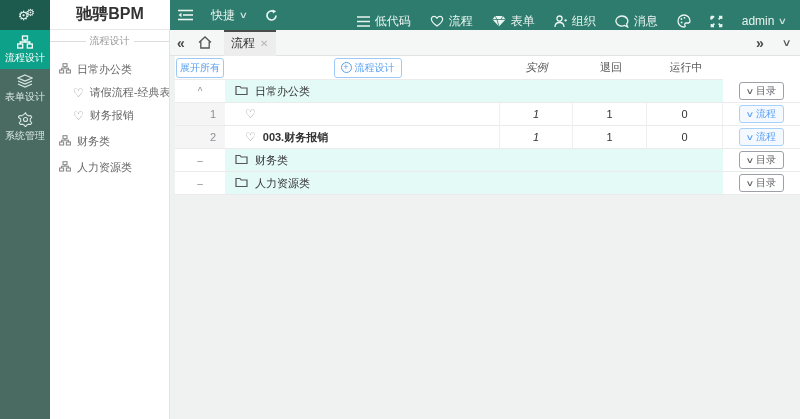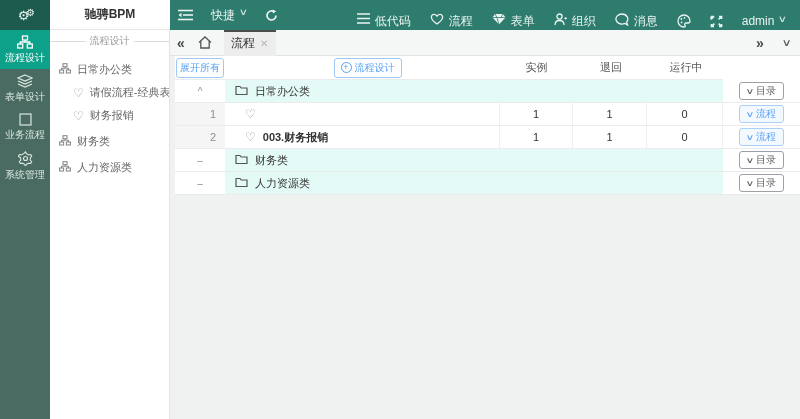--- a/index.html
+++ b/index.html
@@ -6,24 +6,24 @@
   html,body { width:800px; height:419px; overflow:hidden; }
   body { font-family:"Liberation Sans","DejaVu Sans",sans-serif; }
   .app { position:relative; width:800px; height:419px; background:#f0f1f1; overflow:hidden; }
 
   
   .topbar { position:absolute; left:0; top:0; width:800px; height:30px; background:#2d7c6d; display:flex; align-items:center; }
   .logo-block { position:absolute; left:0; top:0; width:50px; height:30px; background:#1d5b4e; display:flex; align-items:center; justify-content:center; }
   .logo-gears { color:#e9f4f1; font-size:13px; letter-spacing:-3px; }
   .logo-gears .g2 { font-size:10px; vertical-align:4px; }
   .brand-block { position:absolute; left:50px; top:0; width:120px; height:30px; background:#ffffff; display:flex; align-items:center; justify-content:center; border-bottom:1px solid #e8e8e8; }
-  .brand-title { font-size:12px; font-weight:bold; color:#333; }
+  .brand-title { font-size:16px; font-weight:bold; color:#333; }
   .tb-left { position:absolute; left:178px; top:0; height:30px; display:flex; align-items:center; gap:18px; }
   .tb-right { position:absolute; right:14px; top:0; height:42px; display:flex; align-items:center; gap:19px; }
-  .tb-item { display:flex; gap:5px; color:#eaf4f1; font-size:12px; cursor:pointer; }
+  .tb-item { display:flex; align-items:center; gap:5px; color:#eaf4f1; font-size:12px; cursor:pointer; }
   .tb-item svg { display:block; }
   .chev { font-size:9px; color:#d7e8e3; transform:scaleX(1.4); display:inline-block; }
 
   
   .rail { position:absolute; left:0; top:30px; width:50px; height:389px; background:#4a6b61; }
   .rail-item { width:50px; height:39px; display:flex; flex-direction:column; align-items:center; justify-content:center; gap:2px; color:#d9e7e2; cursor:pointer; }
   .rail-item.active { background:#0da189; color:#ffffff; }
   .rail-item .lbl { font-size:10px; white-space:nowrap; }
   .rail-item svg { display:block; }
 
@@ -48,21 +48,21 @@
   .tab-close { color:#b5b5b5; font-size:10px; }
   .tab-spacer { flex:1; }
   .tabbar-right { display:flex; align-items:center; gap:12px; padding-right:10px; }
   .tab-chev { color:#555; font-size:10px; }
 
   
   .grid { position:absolute; left:5px; top:26px; width:625px; background:#ffffff; font-size:11px; color:#333; }
   .trow { display:flex; }
   .cell { display:flex; align-items:center; justify-content:center; border-bottom:1px solid #ebebeb; overflow:hidden; }
   .c0{width:50px;} .c1{width:275px; justify-content:flex-start; padding-left:10px;}
-  .c2{width:73px;} .c3{width:74px;} .c4{width:76px;} .c5{width:77px;}
+  .c2{width:73px;font-style:italic;} .c3{width:74px;} .c4{width:76px;} .c5{width:77px;}
   .head .cell { height:24px; color:#555; background:#fff; }
   .body .cell { height:23px; }
   .vline { border-right:1px solid #efefef; }
   .idx-flow { background:#f5f5f5; justify-content:flex-end; padding-right:9px; color:#8b8f96; }
   .idx-cat { color:#8b8f96; font-size:10px; }
   .cat-bg { background:#e4faf7; }
   .name-flow { font-weight:bold; gap:7px; }
   .name-cat { gap:7px; }
   .btn-blue { display:inline-flex; align-items:center; gap:3px; font-size:10px; color:#58a1f5; background:#fff; border:1px solid #9ec9f7; border-radius:3px; padding:2px 6px; cursor:pointer; white-space:nowrap; }
   .btn-flow { display:inline-flex; align-items:center; gap:3px; font-size:10px; color:#5ea2f6; background:#f3f9ff; border:1px solid #a8d0fa; border-radius:3px; padding:1px 7px; cursor:pointer; }
@@ -199,28 +199,20 @@
               <path d="M8 1 L15 4 L8 7 L1 4 Z"></path>
               <path d="M1 7 L8 10 L15 7"></path>
               <path d="M1 10 L8 13 L15 10"></path>
             </g>
           </svg>
         </span>
         <span class="lbl">表单设计</span>
       </div>
       <div class="rail-item">
         <span>
-          <svg width="13" height="13" viewBox="0 0 13 13">
-            <rect x="1" y="1" width="11" height="11" fill="none" stroke="currentColor" stroke-width="1.2"></rect>
-          </svg>
-        </span>
-        <span class="lbl">业务流程</span>
-      </div>
-      <div class="rail-item">
-        <span>
           <svg width="15" height="15" viewBox="0 0 15 15">
             <path d="M7.5 0.8 l1 2 a5 5 0 0 1 2 1.1 l2.2-.4 1 1.8 -1.5 1.7 a5 5 0 0 1 0 2 l1.5 1.7 -1 1.8 -2.2-.4 a5 5 0 0 1 -2 1.1 l-1 2 -1-2 a5 5 0 0 1 -2-1.1 l-2.2.4 -1-1.8 1.5-1.7 a5 5 0 0 1 0-2 L0.3 5.3 l1-1.8 2.2.4 a5 5 0 0 1 2-1.1 Z" fill="none" stroke="currentColor" stroke-width="1.1"></path>
             <circle cx="7.5" cy="7.5" r="2" fill="none" stroke="currentColor" stroke-width="1.1"></circle>
           </svg>
         </span>
         <span class="lbl">系统管理</span>
       </div>
     </div>
 
   <div class="tree">

